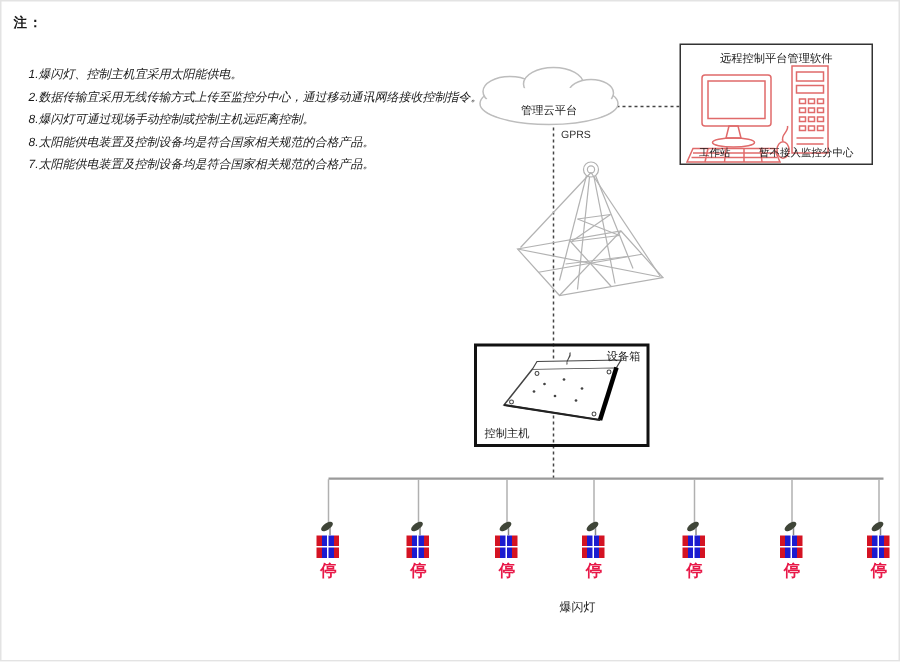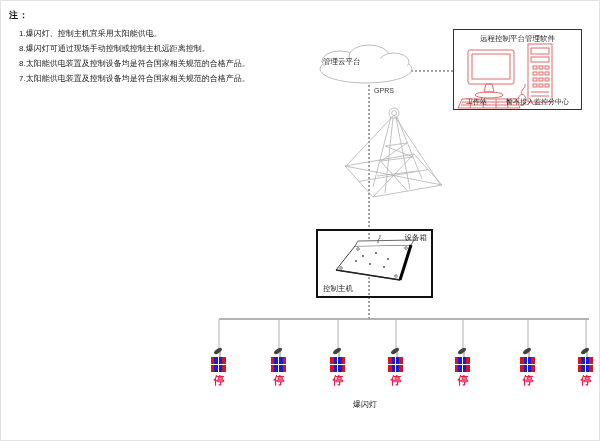--- a/index.html
+++ b/index.html
@@ -6,23 +6,23 @@
   #canvas{
     position:relative;width:600px;height:441px;background:#ffffff;
     border:1px solid #e3e3e3;box-sizing:border-box;overflow:hidden;
     font-family:"Liberation Sans","DejaVu Sans",sans-serif;color:#1a1a1a;
   }
   .abs{position:absolute;}
   
   #notes{left:8px;top:8px;}
   #notes .hdr{font-size:9px;font-weight:bold;letter-spacing:1px;}
   #notes .item{font-size:8px;line-height:15px;white-space:nowrap;margin-left:10px;}
-  #notes .list{margin-top:4px;}
-  
-  #cloud-label{left:322px;top:56px;width:86px;text-align:left;font-size:7.5px;font-family:Liberation Serif, serif;}
+  #notes .list{margin-top:20px;font-style:italic;}
+  
+  #cloud-label{left:322px;top:68px;width:86px;text-align:center;font-size:7.5px;font-family:Liberation Serif, serif;}
   
   #gprs-label{left:362px;top:86px;width:42px;text-align:center;font-size:7px;color:#333;}
   
   #remote-box{left:452px;top:28px;width:129px;height:81px;border:1px solid #333;box-sizing:border-box;background:#fff;}
   #remote-box .title{position:absolute;top:4px;left:0;width:100%;text-align:center;font-size:7.5px;}
   #remote-box .lbl-left{position:absolute;bottom:2px;left:12px;font-size:7px;}
   #remote-box .lbl-right{position:absolute;bottom:2px;left:52px;font-size:7px;white-space:nowrap;}
   #computer-svg{position:absolute;left:0;top:12px;}
   
   #equip-box{left:315px;top:228px;width:117px;height:69px;border:2px solid #111;box-sizing:border-box;background:transparent;}
@@ -36,21 +36,21 @@
     display:grid;grid-template-columns:7px 7px;grid-template-rows:7px 7px;gap:1px;
   }
   .cell{width:7px;height:7px;}
   .cell-lr{background:linear-gradient(90deg,var(--panel-red) 0 50%,var(--panel-blue) 50% 100%);}
   .cell-rl{background:linear-gradient(90deg,var(--panel-blue) 0 50%,var(--panel-red) 50% 100%);}
   .strobe .stop{
     position:absolute;left:0;top:26px;width:26px;text-align:center;
     font-size:11px;font-weight:bold;color:var(--stop-red);
     text-shadow:0 0 1px #fff,0 0 1px #fff;
   }
-  #strobe-row-label{left:352px;top:398px;width:64px;text-align:left;font-size:8px;}
+  #strobe-row-label{left:352px;top:398px;width:64px;text-align:center;font-size:8px;}
   svg{display:block;}
 </style>
 </head>
 <body>
 
 <div id="canvas">
 
   <svg class="abs" width="600" height="441" viewBox="0 0 600 441" style="left:0;top:0;">
 
     <line x1="368" y1="84" x2="368" y2="318" stroke="#444" stroke-width="1" stroke-dasharray="2,2"></line>
@@ -101,20 +101,21 @@
         <line x1="462" y1="318.5" x2="462" y2="351"></line>
         <line x1="527" y1="318.5" x2="527" y2="351"></line>
         <line x1="585" y1="318.5" x2="585" y2="351"></line>
       </g>
   </svg>
 
   <div id="notes" class="abs">
     <div class="hdr">注：</div>
     <div class="list">
       <div class="item">1.爆闪灯、控制主机宜采用太阳能供电。</div>
+      <div class="item">2.数据传输宜采用无线传输方式上传至监控分中心，通过移动通讯网络接收控制指令。</div>
       <div class="item">8.爆闪灯可通过现场手动控制或控制主机远距离控制。</div>
       <div class="item">8.太阳能供电装置及控制设备均是符合国家相关规范的合格产品。</div>
       <div class="item">7.太阳能供电装置及控制设备均是符合国家相关规范的合格产品。</div>
     </div>
   </div>
 
   <div id="cloud-label" class="abs">管理云平台</div>
 
   <div id="gprs-label" class="abs">GPRS</div>
 

